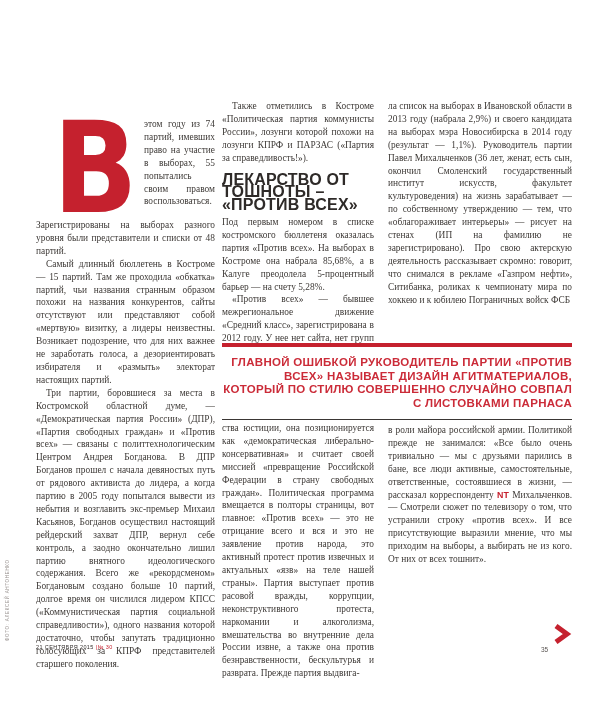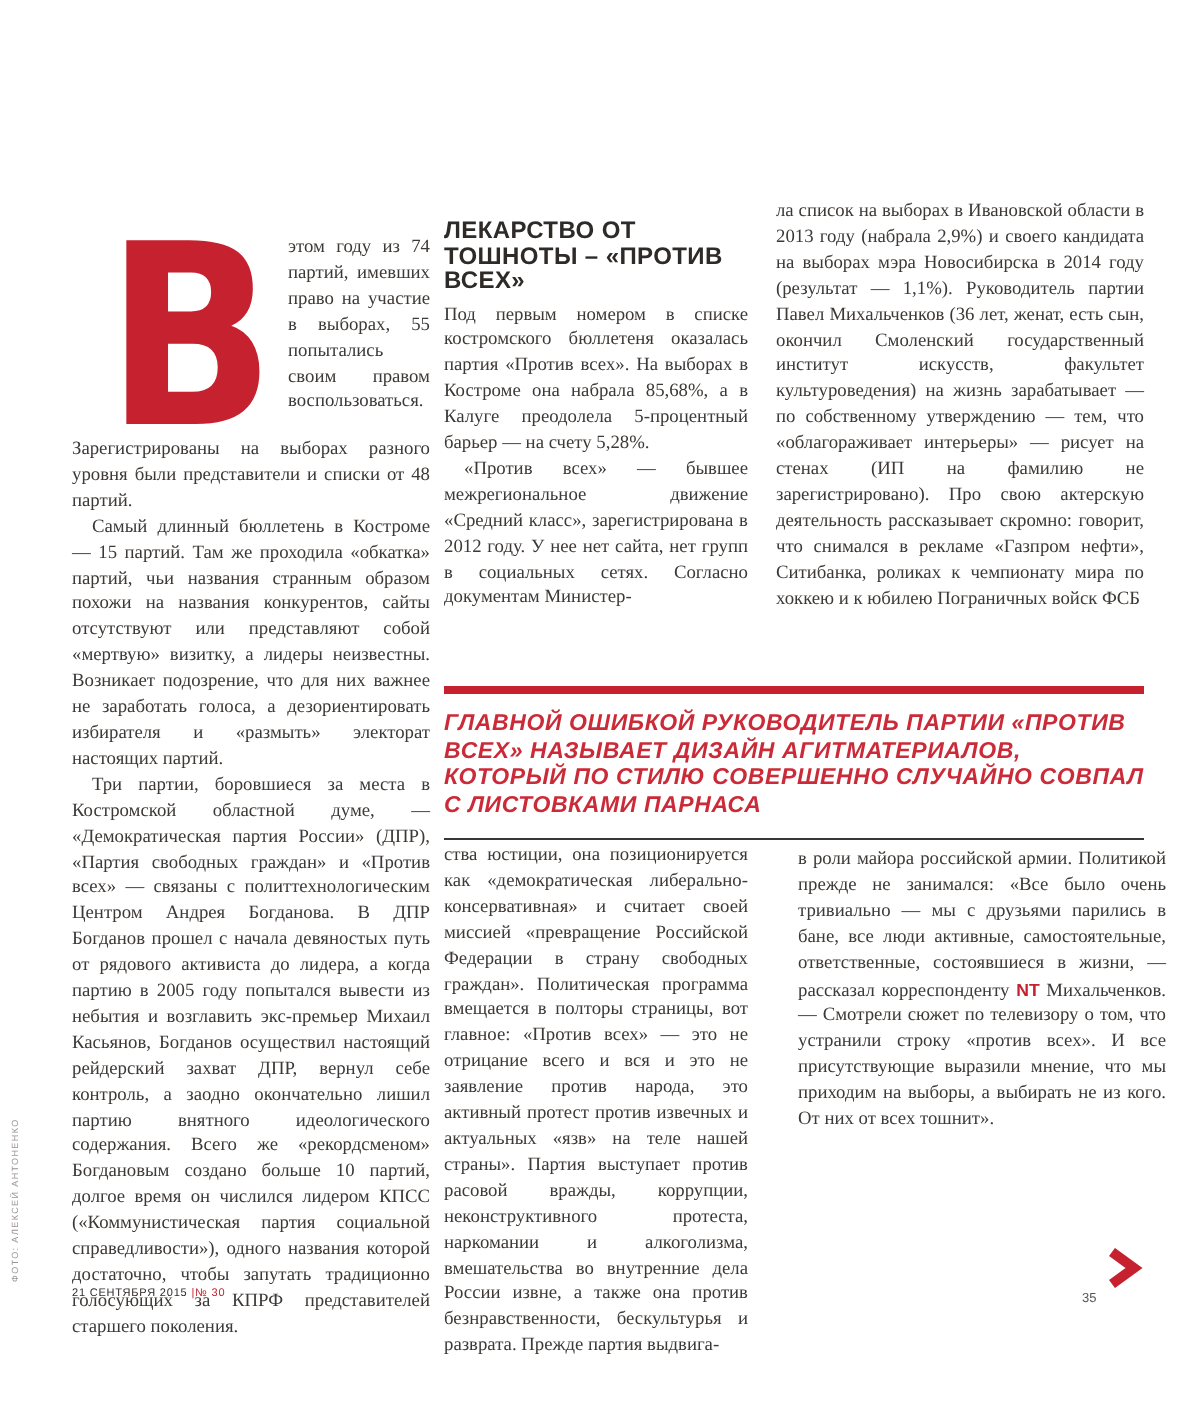--- a/index.html
+++ b/index.html
@@ -10,43 +10,43 @@
   }
   .col { position:absolute; font-size:9.4px; line-height:12.9px; text-align:justify; }
   .col p { margin:0; }
   .col p.indent { text-indent:10px; }
 
   
   .col1      { left:36px;  top:118px; width:179px; }
   .col2-top  { left:222px; top:100px; width:152px; }
   .col3-top  { left:388px; top:100px; width:184px; }
   .col2-bot  { left:222px; top:422px; width:152px; }
-  .col3-bot  { left:388px; top:424px; width:184px;margin-left:11px; }
+  .col3-bot  { left:388px; top:424px; width:184px; }
 
   .dropcap-box {
     float:left; width:84px; height:96px; margin:3px 7px 2px 17px; overflow:visible;
   }
   .dropcap-box span {
     display:block; font-family:"DejaVu Sans", sans-serif; font-weight:bold;
     font-size:126px; line-height:96px; color:#c5212e; transform:scaleX(0.88);
     transform-origin:left center;
   }
 
   .section-heading {
     font-family:"Liberation Sans", sans-serif; font-weight:bold;
-    font-size:12px; line-height:12.5px; letter-spacing:0.2px;
+    font-size:16px; line-height:12.5px; letter-spacing:0.2px;
     color:#2e2a28; margin:9px 0 5px 0; text-align:left;
   }
 
   .pullquote { position:absolute; left:222px; top:343px; width:350px; background:#ffffff; }
   .pq-bar { height:4px; background:#c5212e; }
   .pq-text {
     font-family:"Liberation Sans", sans-serif; font-weight:bold;
     color:#cb2b38; font-size:11.5px; line-height:13.5px; letter-spacing:0.3px;
-    margin:9px 0 0 0; text-align:left;font-style:italic;
+    margin:9px 0 0 0; text-align:right;
   }
   .pq-line { border:none; border-top:1.5px solid #3a3634; margin:9px 0 0 0; }
 
   .nt-mark { color:#c5212e; font-weight:bold; font-family:"Liberation Sans", sans-serif; font-size:8.8px; }
 
   .footer-left {
     position:absolute; left:36px; top:644px;
     font-family:"Liberation Sans", sans-serif; font-size:5.5px;
     letter-spacing:0.4px; color:#2e2a28; white-space:nowrap;
   }
@@ -74,20 +74,21 @@
     <p>
       <span class="dropcap-box">
           <span>В</span>
         </span><span>этом году из 74 партий, имевших право на участие в выборах, 55 попытались своим правом воспользоваться. Зарегистрированы на выборах разного уровня были представители и списки от 48 партий.</span>
     </p>
     <p class="indent">Самый длинный бюллетень в Костроме — 15 партий. Там же проходила «обкатка» партий, чьи названия странным образом похожи на названия конкурентов, сайты отсутствуют или представляют собой «мертвую» визитку, а лидеры неизвестны. Возникает подозрение, что для них важнее не заработать голоса, а дезориентировать избирателя и «размыть» электорат настоящих партий.</p>
     <p class="indent">Три партии, боровшиеся за места в Костромской областной думе, — «Демократическая партия России» (ДПР), «Партия свободных граждан» и «Против всех» — связаны с политтехнологическим Центром Андрея Богданова. В ДПР Богданов прошел с начала девяностых путь от рядового активиста до лидера, а когда партию в 2005 году попытался вывести из небытия и возглавить экс-премьер Михаил Касьянов, Богданов осуществил настоящий рейдерский захват ДПР, вернул себе контроль, а заодно окончательно лишил партию внятного идеологического содержания. Всего же «рекордсменом» Богдановым создано больше 10 партий, долгое время он числился лидером КПСС («Коммунистическая партия социальной справедливости»), одного названия которой достаточно, чтобы запутать традиционно голосующих за КПРФ представителей старшего поколения.</p>
   </div>
 
   <div class="col col2-top">
+    <p class="indent">Также отметились в Костроме «Политическая партия коммунисты России», лозунги которой похожи на лозунги КПРФ и ПАРЗАС («Партия за справедливость!»).</p>
     <h2 class="section-heading">ЛЕКАРСТВО ОТ ТОШНОТЫ – «ПРОТИВ ВСЕХ»</h2>
     <p>Под первым номером в списке костромского бюллетеня оказалась партия «Против всех». На выборах в Костроме она набрала 85,68%, а в Калуге преодолела 5-процентный барьер — на счету 5,28%.</p>
     <p class="indent">«Против всех» — бывшее межрегиональное движение «Средний класс», зарегистрирована в 2012 году. У нее нет сайта, нет групп в социальных сетях. Согласно документам Министер-</p>
   </div>
 
   <div class="col col3-top">
     <p>ла список на выборах в Ивановской области в 2013 году (набрала 2,9%) и своего кандидата на выборах мэра Новосибирска в 2014 году (результат — 1,1%). Руководитель партии Павел Михальченков (36 лет, женат, есть сын, окончил Смоленский государственный институт искусств, факультет культуроведения) на жизнь зарабатывает — по собственному утверждению — тем, что «облагораживает интерьеры» — рисует на стенах (ИП на фамилию не зарегистрировано). Про свою актерскую деятельность рассказывает скромно: говорит, что снимался в рекламе «Газпром нефти», Ситибанка, роликах к чемпионату мира по хоккею и к юбилею Пограничных войск ФСБ</p>
   </div>
 
   <div class="pullquote">

